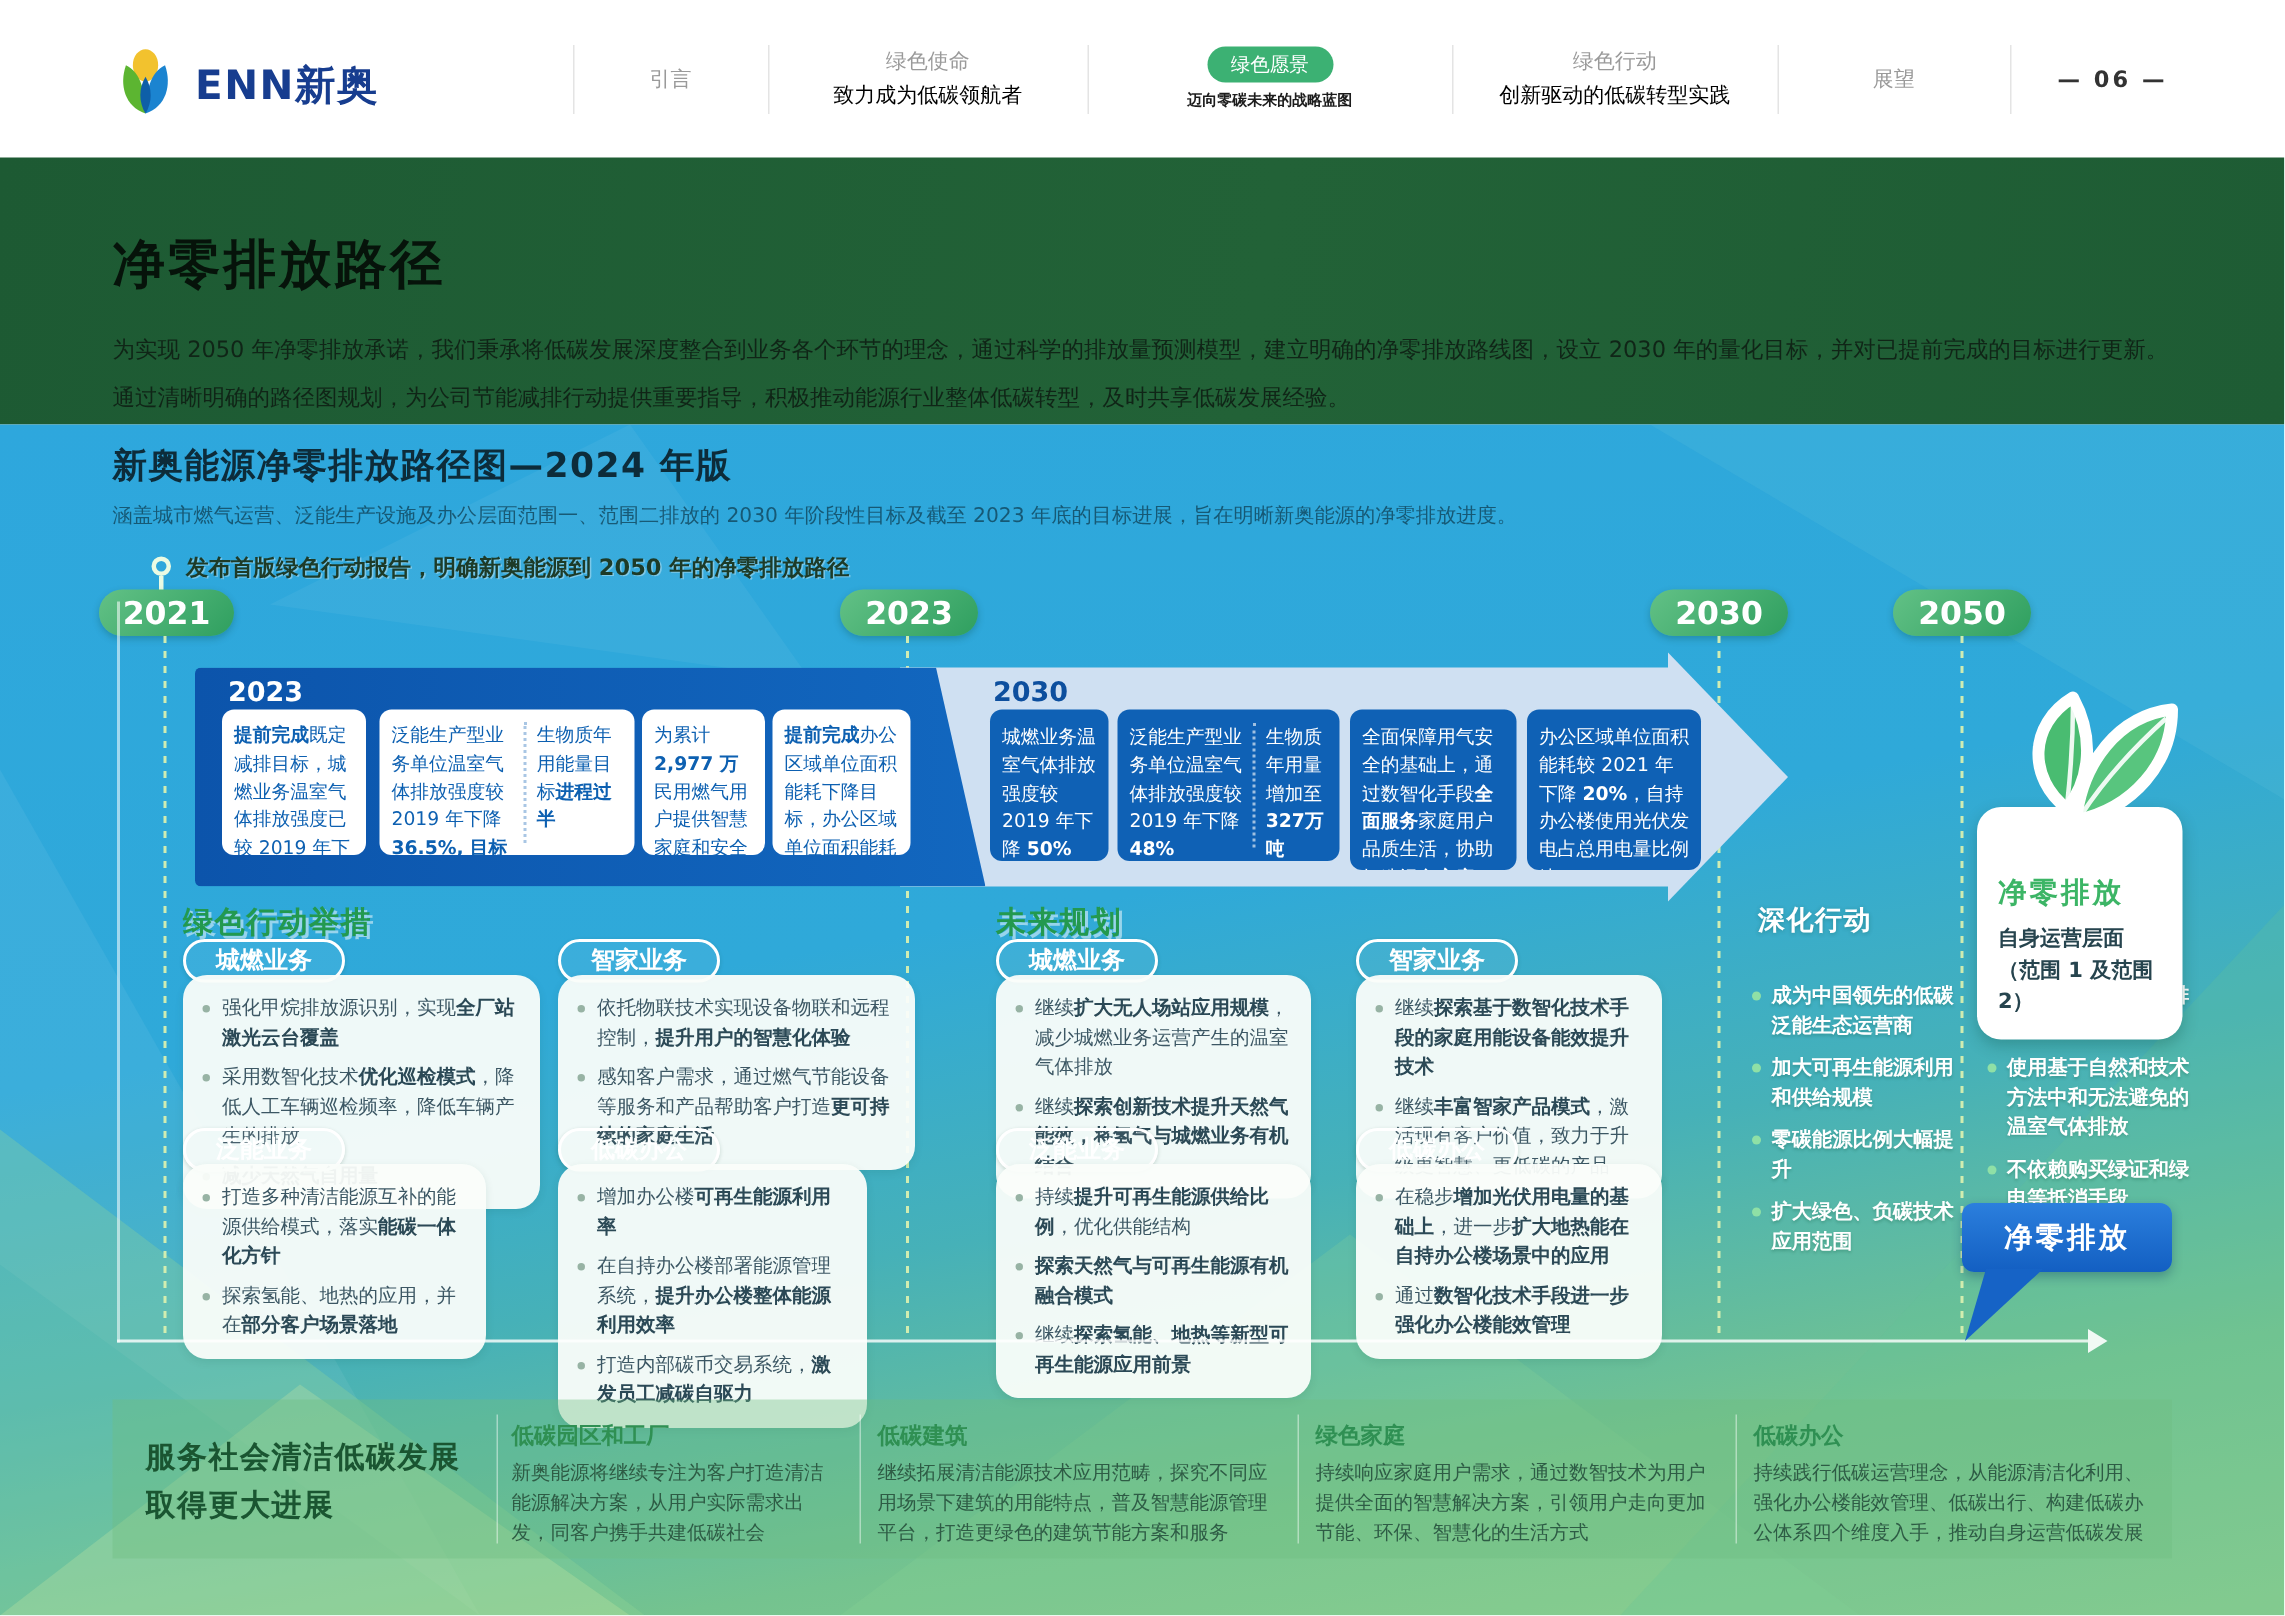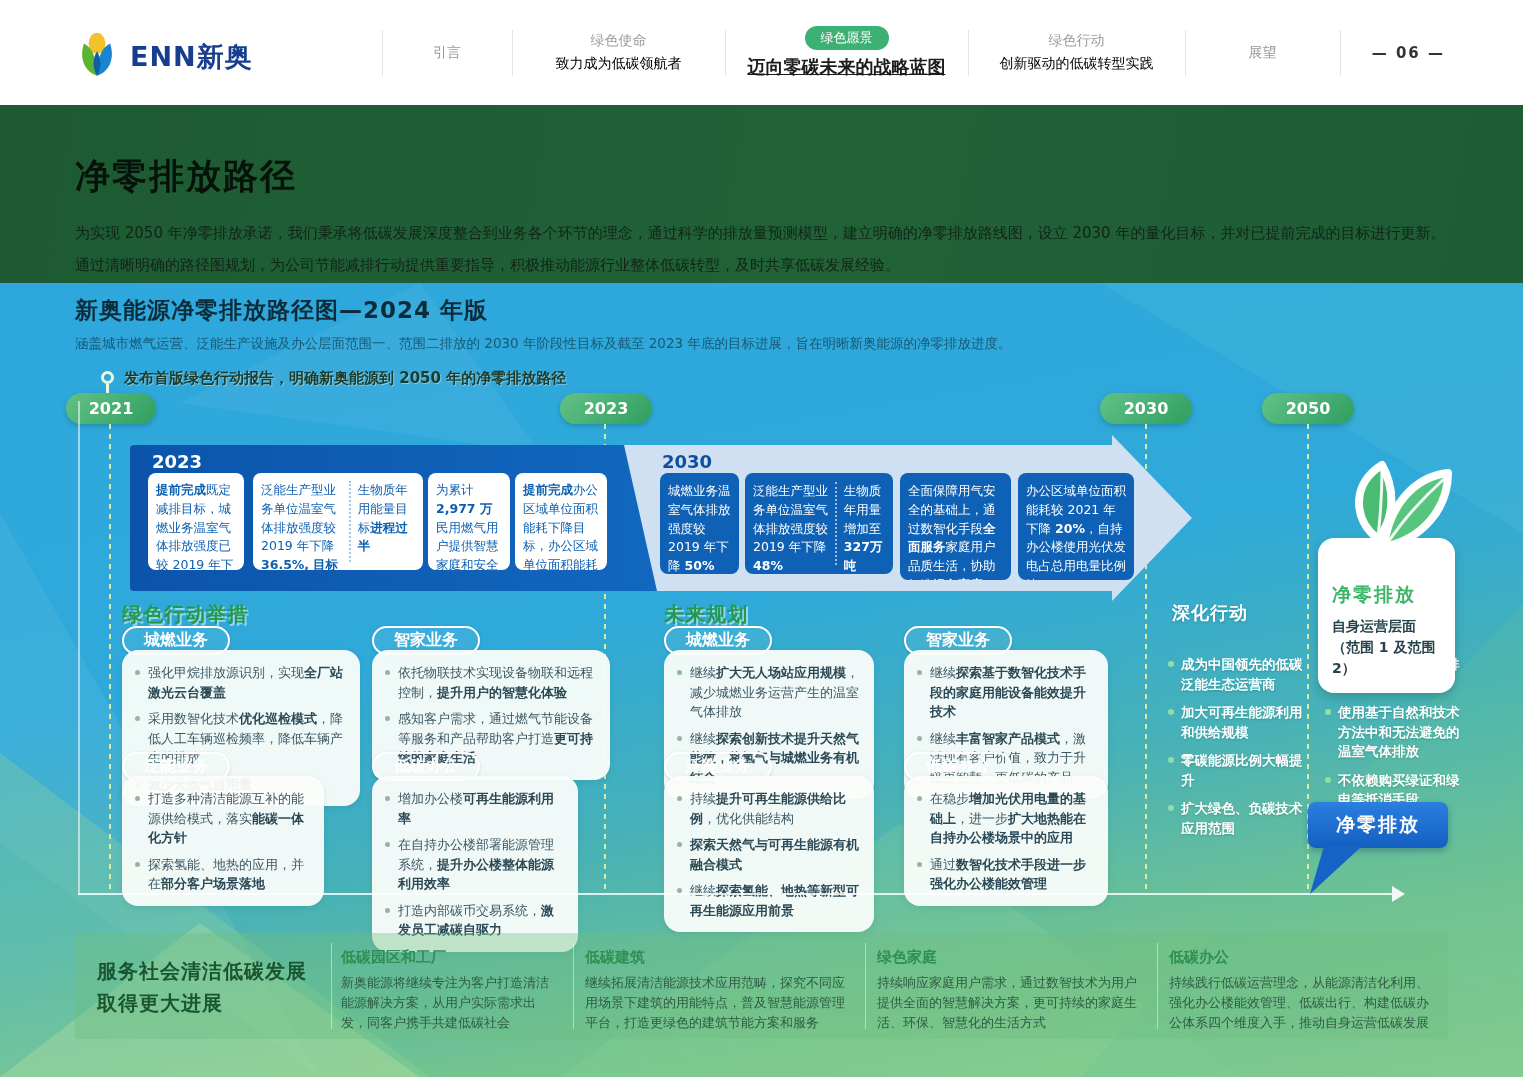--- a/index.html
+++ b/index.html
@@ -9,42 +9,42 @@
 
   
   #header { position:absolute; left:0; top:0; width:1523px; height:105px; background:#fff; }
   .logo { position:absolute; left:74px; top:30px; display:flex; align-items:center; gap:10px; }
   .logo-text { font-size:27px; font-weight:bold; color:#173d8f; letter-spacing:1px;text-align:right; }
   .nav-sep { position:absolute; top:30px; width:1px; height:46px; background:#e4e4e4; }
   .nav-item { position:absolute; top:0; height:105px; display:flex; flex-direction:column; align-items:center; justify-content:center; gap:5px; cursor:pointer; }
   .nav-label { font-size:14px; color:#9a9a9a; }
   .nav-sub { font-size:14px; color:#000000; }
   .nav-item.active .nav-label { background:#3cb173; color:#fff; font-weight:normal; font-size:13px; padding:3px 16px; border-radius:999px; }
-  .nav-item.active .nav-sub { color:#1c1c1c; font-weight:bold; font-size:18px;text-decoration:underline; }
+  .nav-item.active .nav-sub { color:#1c1c1c; font-weight:bold; font-size:10px; }
   .page-num { position:absolute; right:78px; top:0; height:105px; display:flex; align-items:center; font-size:15px; color:#333; font-weight:bold; letter-spacing:2px;text-align:center; }
 
   
   #hero { position:absolute; left:0; top:105px; width:1523px; height:178px; background:linear-gradient(100deg,#1d5a33 0%,#226237 55%,#1e5c34 100%); overflow:hidden; }
   .hero-title { position:absolute; left:75px; top:48px; font-size:35px; font-weight:bold; color:#06130a; letter-spacing:2px; }
   .hero-para { position:absolute; left:75px; top:112px; width:1380px; font-size:15px; line-height:2.15; color:#102517; }
 
   
   #main { position:absolute; left:0; top:283px; width:1523px; height:794px;
           background:linear-gradient(170deg,#2ea7dd 0%,#2fa9d9 42%,#46b1b8 62%,#74c38f 82%,#8ecd8d 100%); overflow:hidden; }
   #poly { position:absolute; left:0; top:0; width:1523px; height:794px; }
 
   .h2 { position:absolute; left:75px; top:12px; font-size:23px; font-weight:bold; color:#0d2c3a; letter-spacing:1px; }
   .h2sub { position:absolute; left:75px; top:52px; font-size:13.5px; color:rgba(16,66,88,0.78); }
 
   .pin-dot { position:absolute; left:101px; top:88px; width:13px; height:13px; border:3px solid #eafbe3; border-radius:50%; }
   .pin-stem { position:absolute; left:106px; top:101px; width:3px; height:10px; background:#eafbe3; }
   .pin-note { position:absolute; left:124px; top:86px; font-size:15px; font-weight:bold; color:#1d3b28; text-shadow:1px 1px 0 rgba(255,255,255,0.35); }
 
   .year-pill { position:absolute; top:110px; height:31px; border-radius:16px; background:linear-gradient(135deg,#62c186 0%,#2f9f5f 100%);
-               color:#fff; font-size:16px; font-weight:bold; display:flex; align-items:center; justify-content:center; box-shadow:0 2px 5px rgba(0,60,40,0.25); }
+               color:#fff; font-size:21px; font-weight:bold; display:flex; align-items:center; justify-content:center; box-shadow:0 2px 5px rgba(0,60,40,0.25); }
   .vdash { position:absolute; width:2px; top:141px; height:470px;
            background-image:repeating-linear-gradient(180deg, rgba(216,240,176,0.95) 0 5px, transparent 5px 10px); }
 
   
   .band-light { position:absolute; left:600px; top:162px; width:513px; height:146px; background:#cfe0f2; }
   .band-head { position:absolute; left:1112px; top:152px; width:0; height:0;
                border-top:83px solid transparent; border-bottom:83px solid transparent; border-left:80px solid #cfe0f2; }
   .band-dark { position:absolute; left:130px; top:162px; width:527px; height:146px;
                background:linear-gradient(90deg,#0c54ab 0%,#1267bf 100%);
                clip-path:polygon(0 0, calc(100% - 33px) 0, 100% 100%, 0 100%); border-radius:4px 0 0 4px; }
@@ -323,20 +323,20 @@
       <div class="fband-sep" style="left:790px"></div>
       <div class="fband-sep" style="left:1082px"></div>
 
       <div class="fcol-h" style="left:266px">低碳园区和工厂</div>
       <div class="fcol-b" style="left:266px; width:218px">新奥能源将继续专注为客户打造清洁能源解决方案，从用户实际需求出发，同客户携手共建低碳社会</div>
 
       <div class="fcol-h" style="left:510px">低碳建筑</div>
       <div class="fcol-b" style="left:510px; width:266px">继续拓展清洁能源技术应用范畴，探究不同应用场景下建筑的用能特点，普及智慧能源管理平台，打造更绿色的建筑节能方案和服务</div>
 
       <div class="fcol-h" style="left:802px">绿色家庭</div>
-      <div class="fcol-b" style="left:802px; width:266px">持续响应家庭用户需求，通过数智技术为用户提供全面的智慧解决方案，更可持续的家庭生活、环保、智慧化的生活方式</div>
+      <div class="fcol-b" style="left:802px; width:266px">持续响应家庭用户需求，通过数智技术为用户提供全面的智慧解决方案，引领用户走向更加节能、环保、智慧化的生活方式</div>
 
       <div class="fcol-h" style="left:1094px">低碳办公</div>
       <div class="fcol-b" style="left:1094px; width:268px">持续践行低碳运营理念，从能源清洁化利用、强化办公楼能效管理、低碳出行、构建低碳办公体系四个维度入手，推动自身运营低碳发展</div>
     </div>
 
   </div>
 </div>
 
 </body></html>

